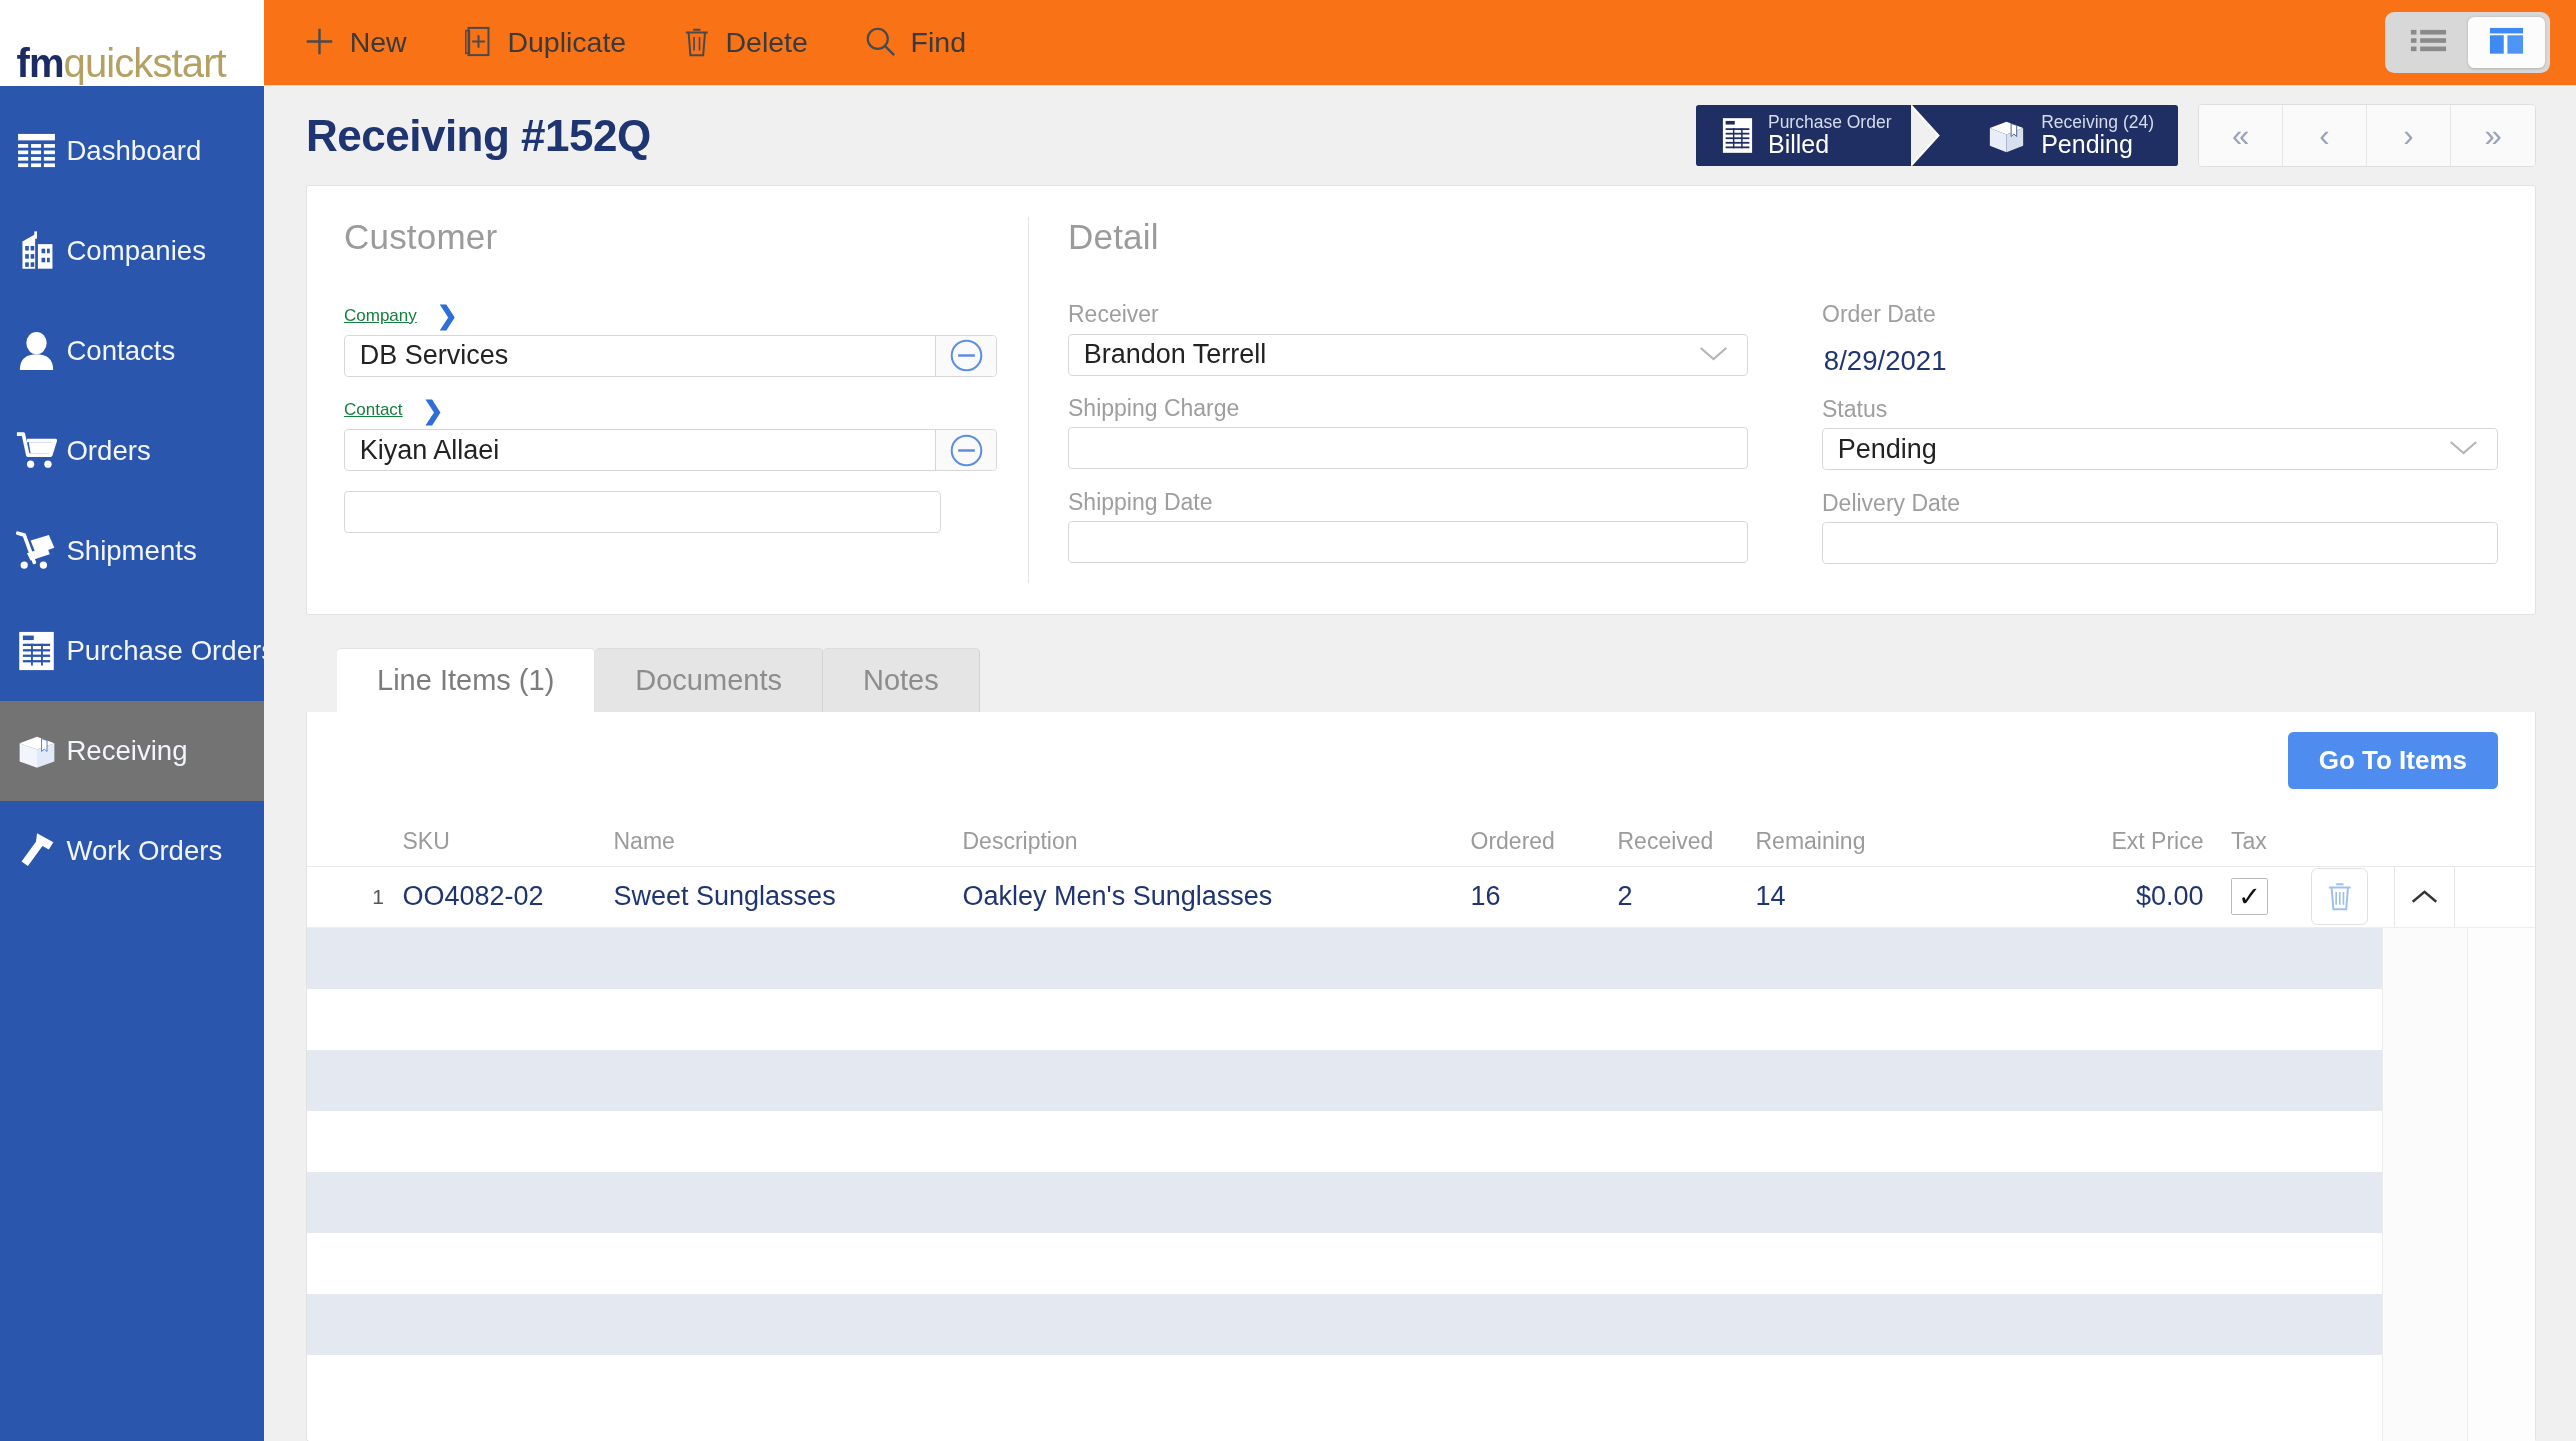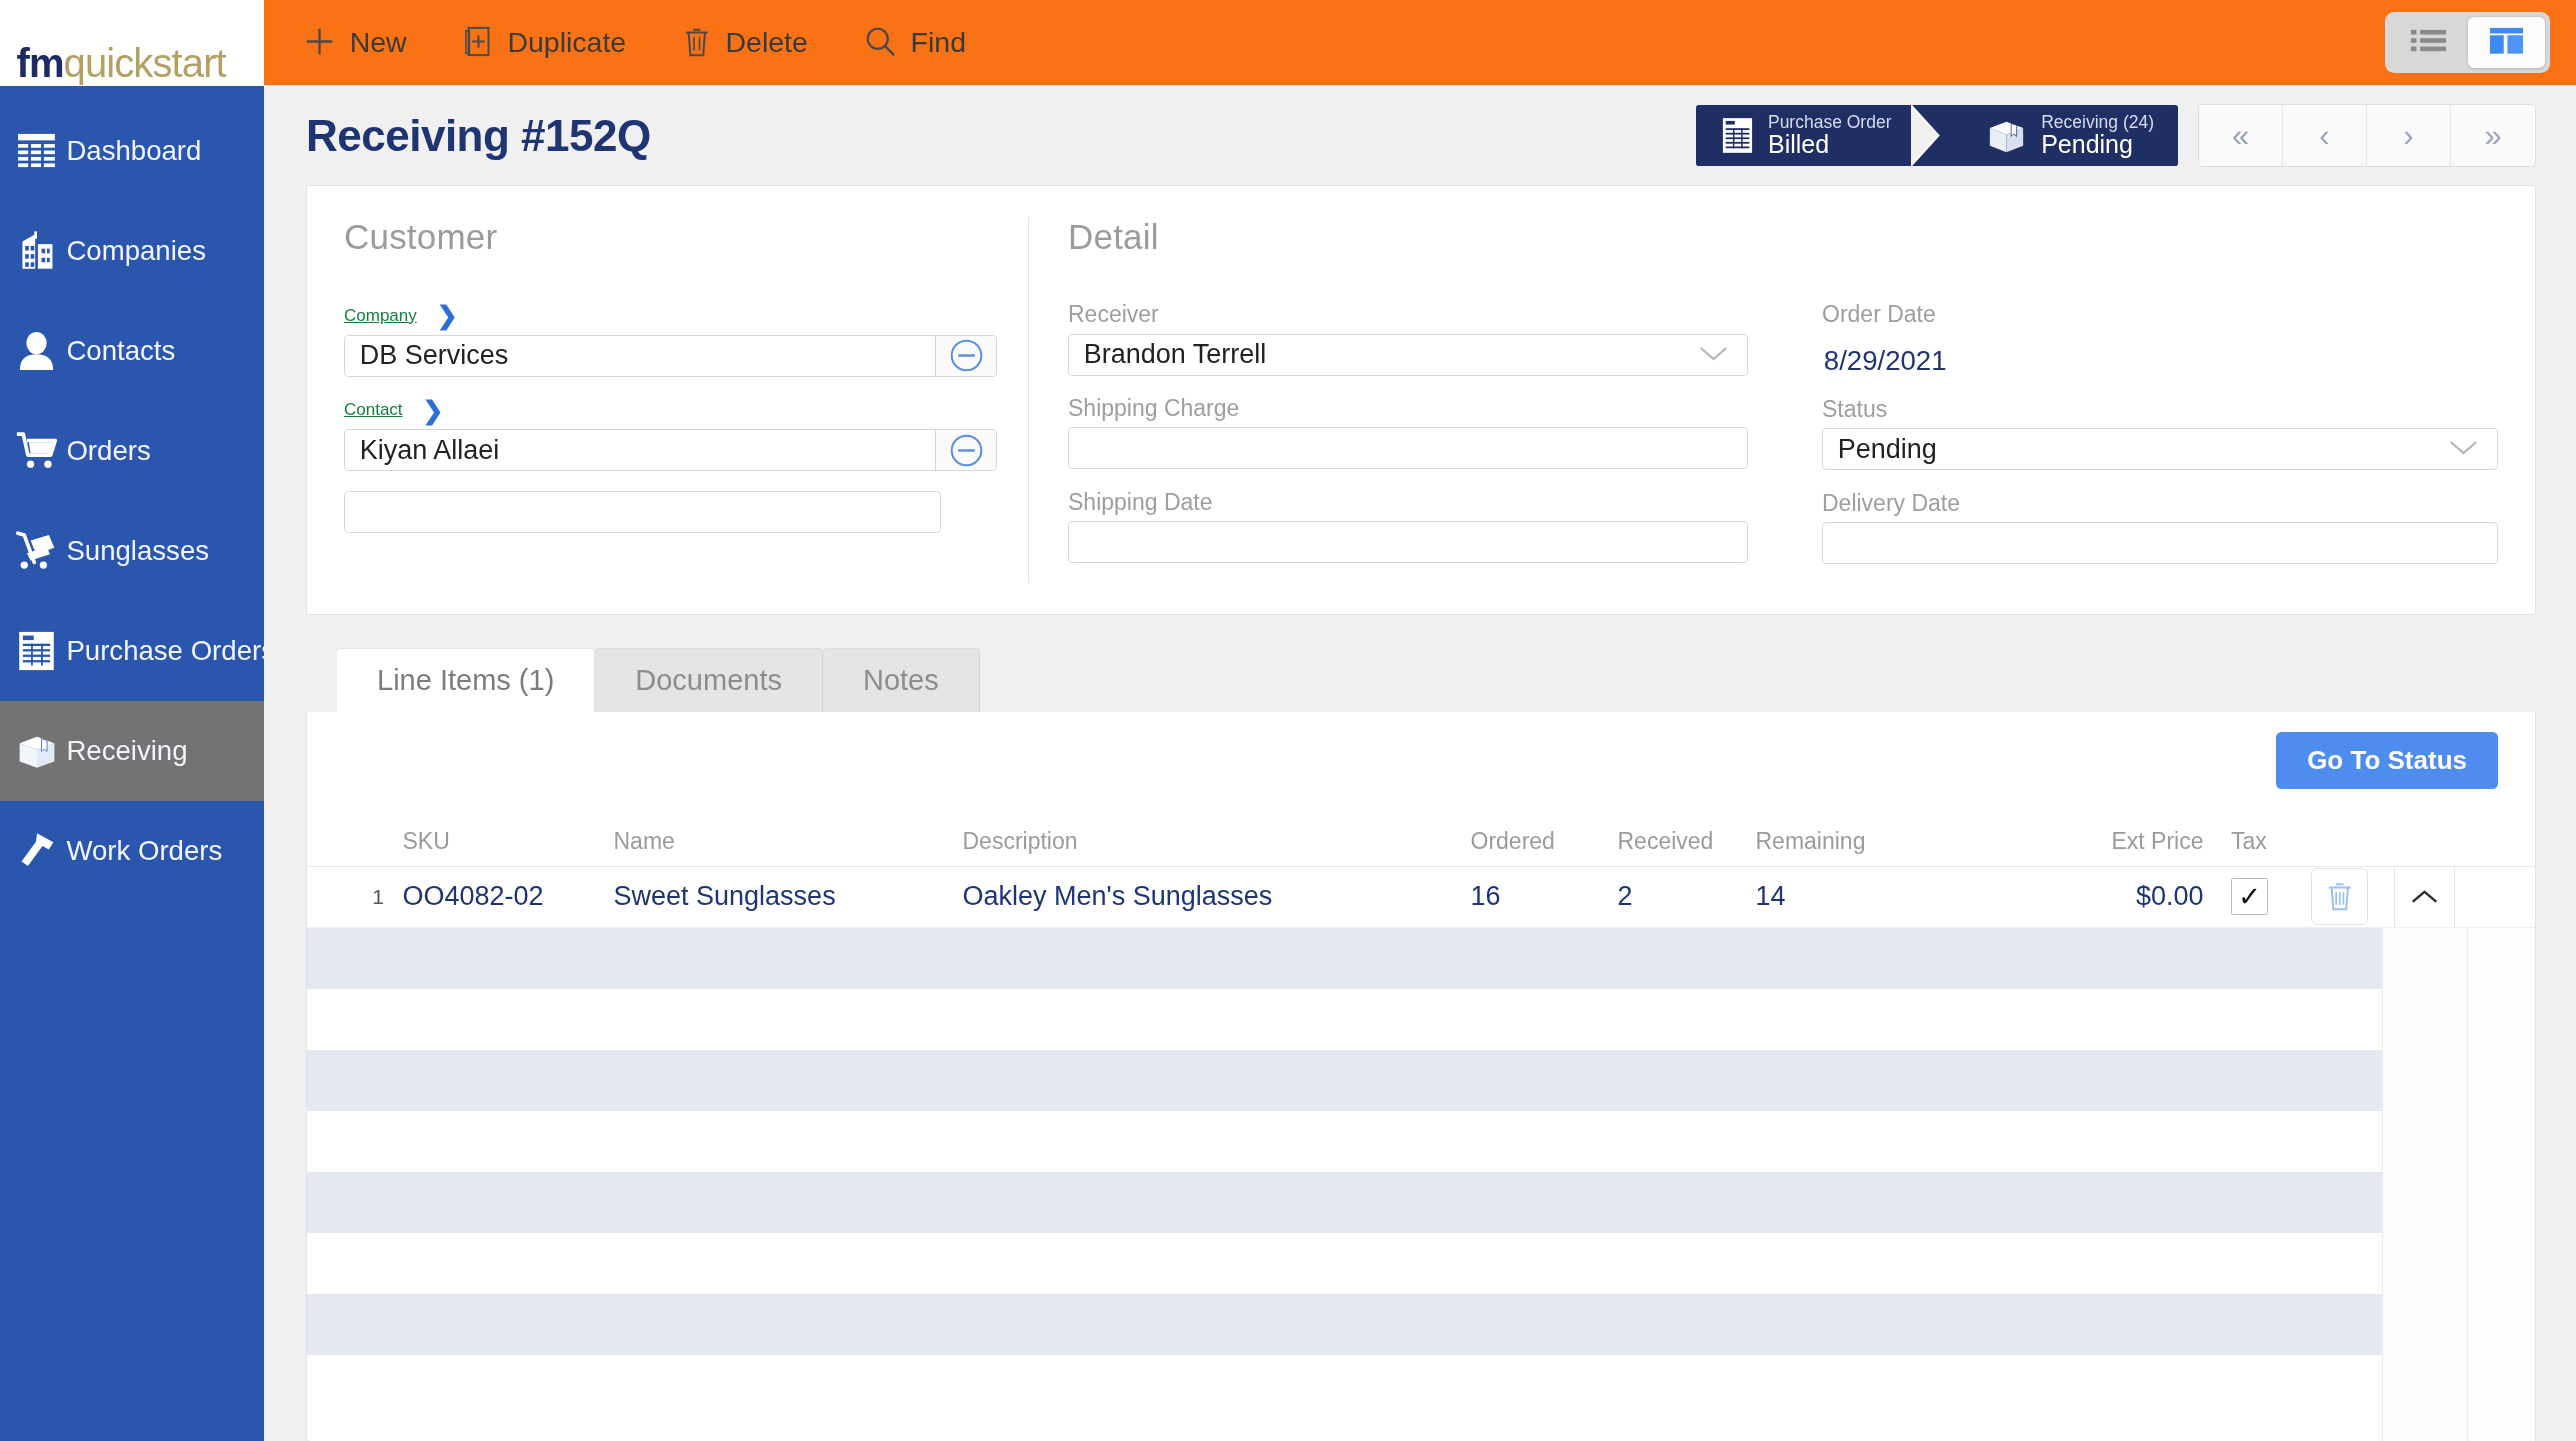--- a/index.html
+++ b/index.html
@@ -249,21 +249,21 @@
       <div class="nav-item">
         <span class="nav-ico">
           <svg width="42" height="39" viewBox="0 0 46 42">
               <path d="M2 2 L9 4 L20 34" stroke="#fff" stroke-width="4" fill="none" stroke-linecap="round"></path>
               <path d="M16 10 L36 4 L42 18 L22 25 Z" fill="#fff"></path>
               <path d="M12 24 L34 17 L37 25 L16 32 Z" fill="#fff"></path>
               <circle cx="9" cy="37" r="4" fill="#fff"></circle>
               <circle cx="30" cy="37" r="4" fill="#fff"></circle>
             </svg>
         </span>
-        <span class="nav-label">Sunglasses</span>
+        <span class="nav-label">Shipments</span>
       </div>
 
       <div class="nav-item">
         <span class="nav-ico">
           <svg width="37" height="40" viewBox="0 0 40 44">
               <rect x="1" y="1" width="38" height="42" fill="#fff"></rect>
               <rect x="5" y="5" width="12" height="5" fill="#2b56ae"></rect>
               <rect x="5" y="14" width="30" height="2.5" fill="#2b56ae"></rect>
               <rect x="5" y="20" width="30" height="2.5" fill="#2b56ae"></rect>
               <rect x="5" y="26" width="30" height="2.5" fill="#2b56ae"></rect>
@@ -527,21 +527,21 @@
       </div>
 
       <div class="tabs">
         <div class="tab active">Line Items (1)</div>
         <div class="tab">Documents</div>
         <div class="tab">Notes</div>
       </div>
 
       <div class="panel">
         <div class="panel-top">
-          <button class="btn-primary">Go To Status</button>
+          <button class="btn-primary">Go To Items</button>
         </div>
 
         <div class="tbl">
           <div class="trow thead" style="padding-left:37px;padding-right:0">
             <div class="c-idx"></div>
             <div class="tc c-sku">SKU</div>
             <div class="tc c-name">Name</div>
             <div class="tc c-desc">Description</div>
             <div class="tc c-ord">Ordered</div>
             <div class="tc c-rec">Received</div>

